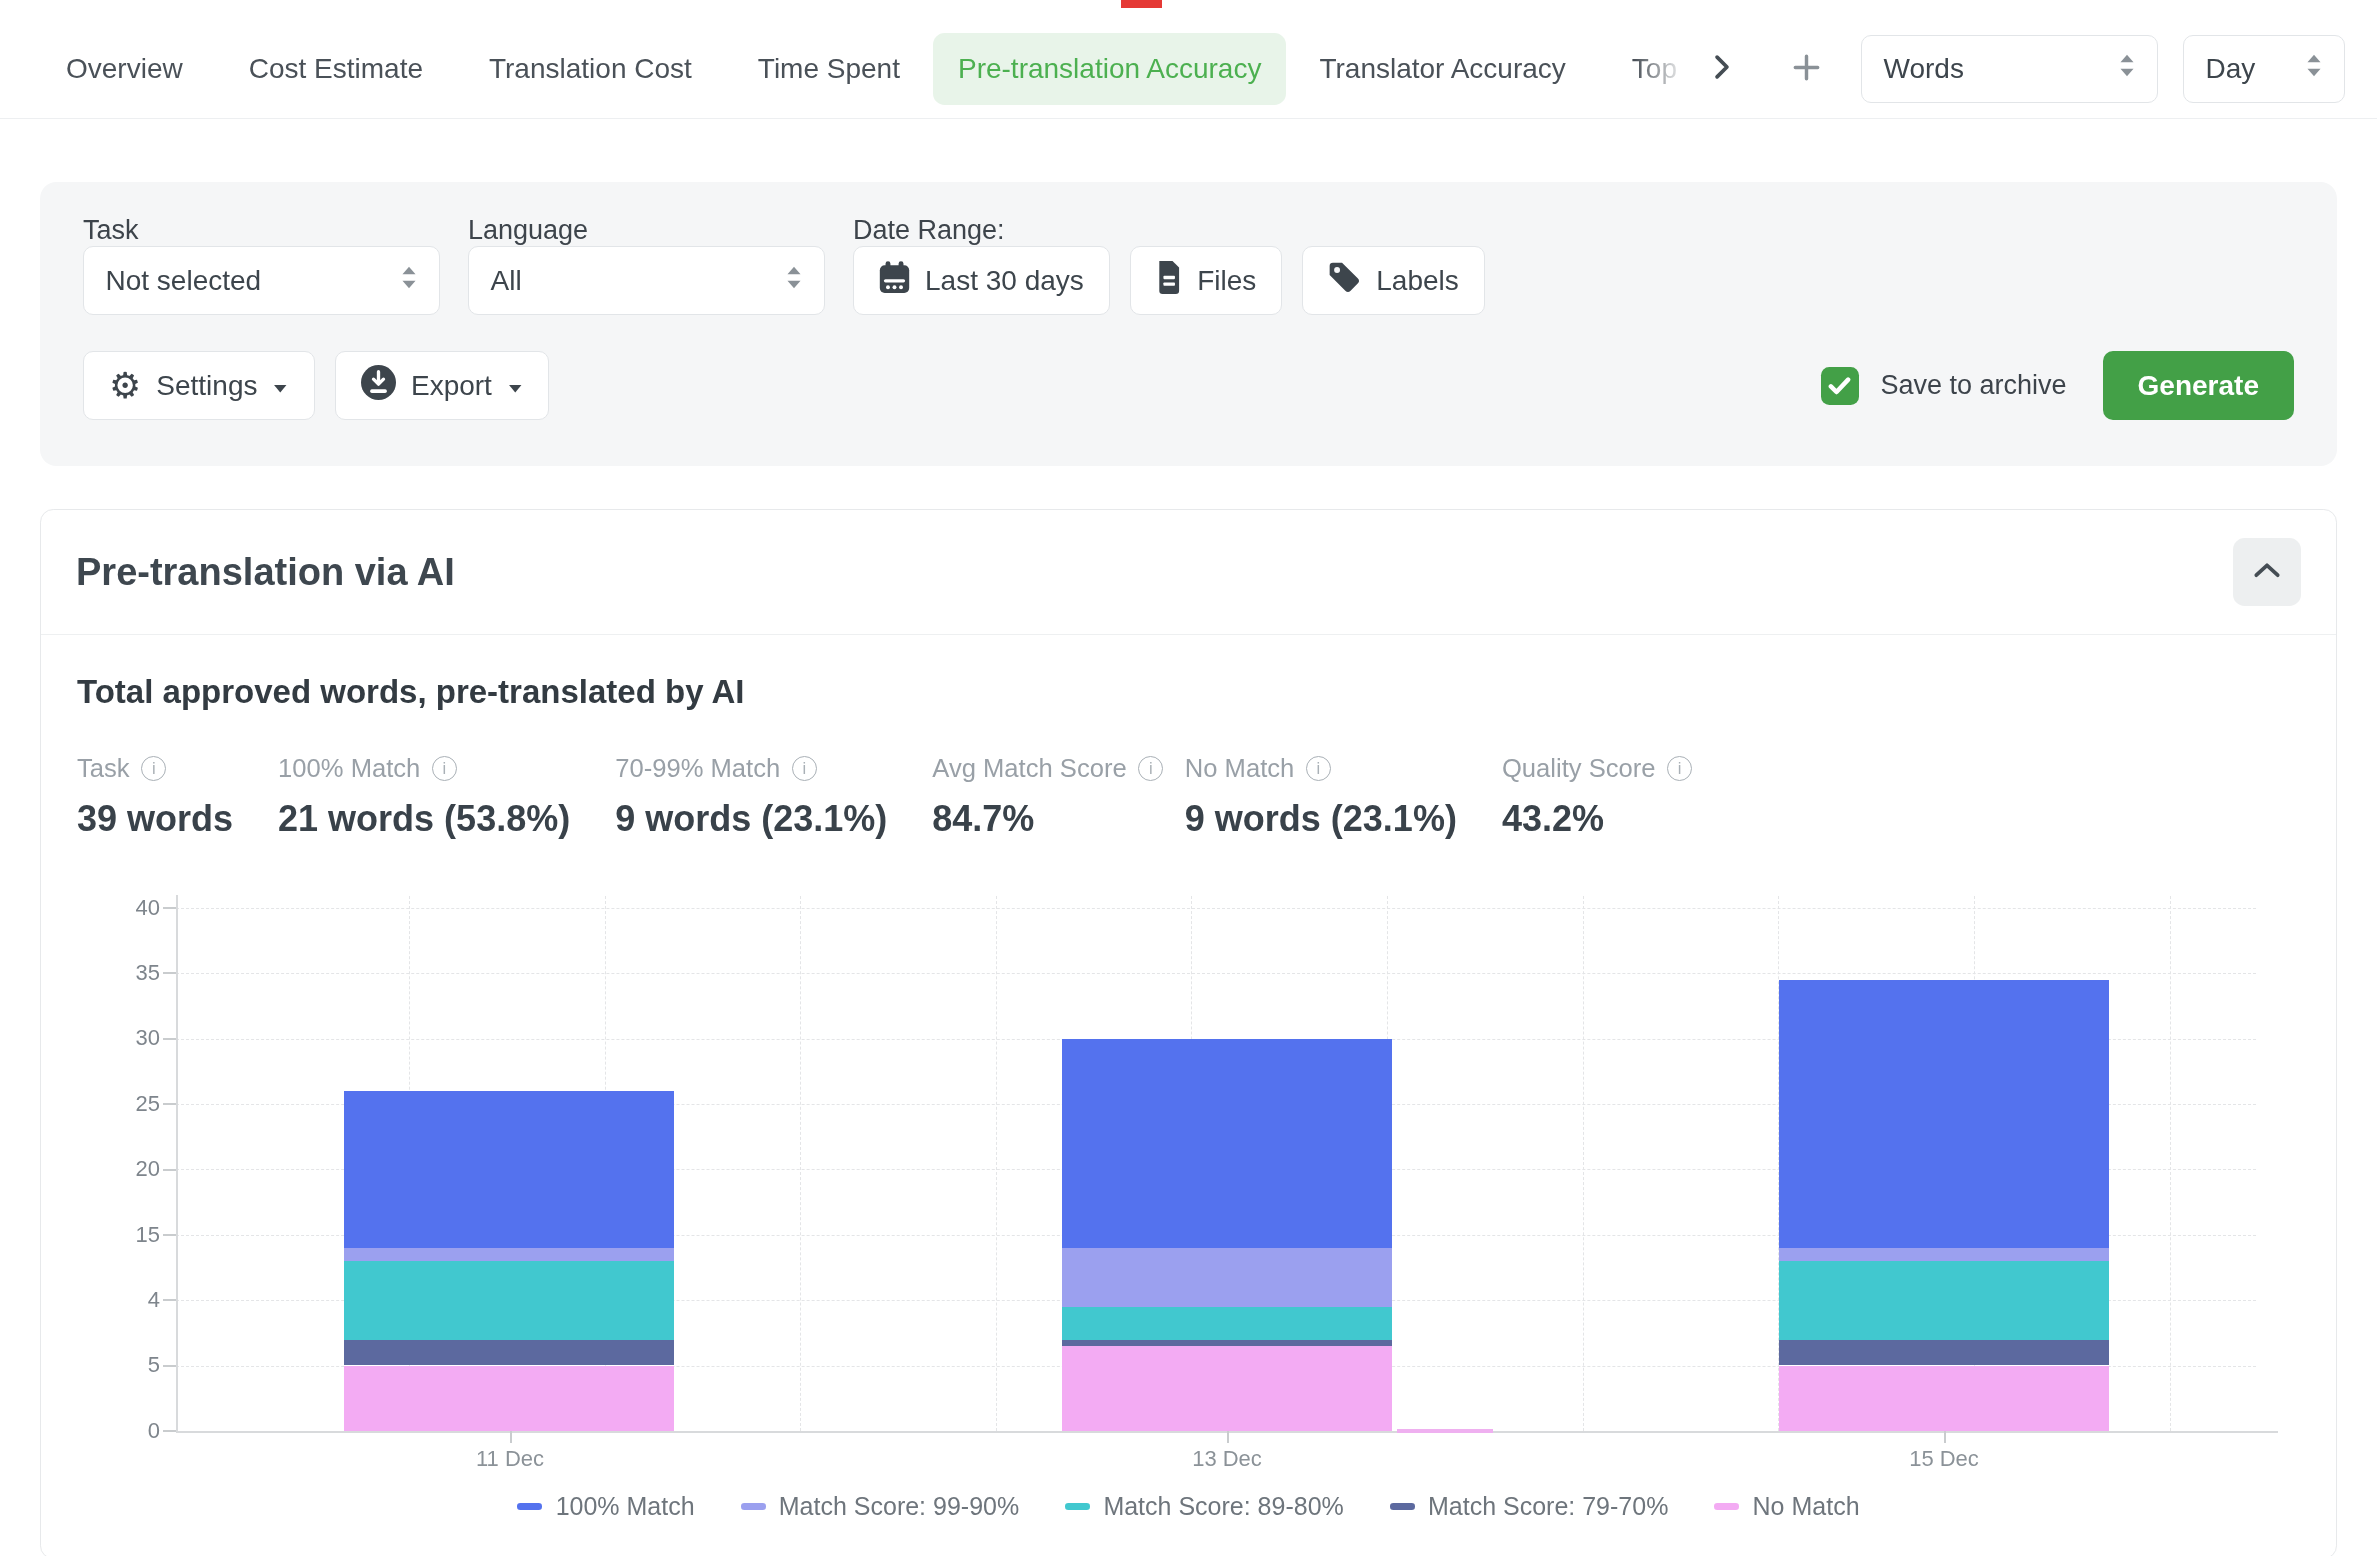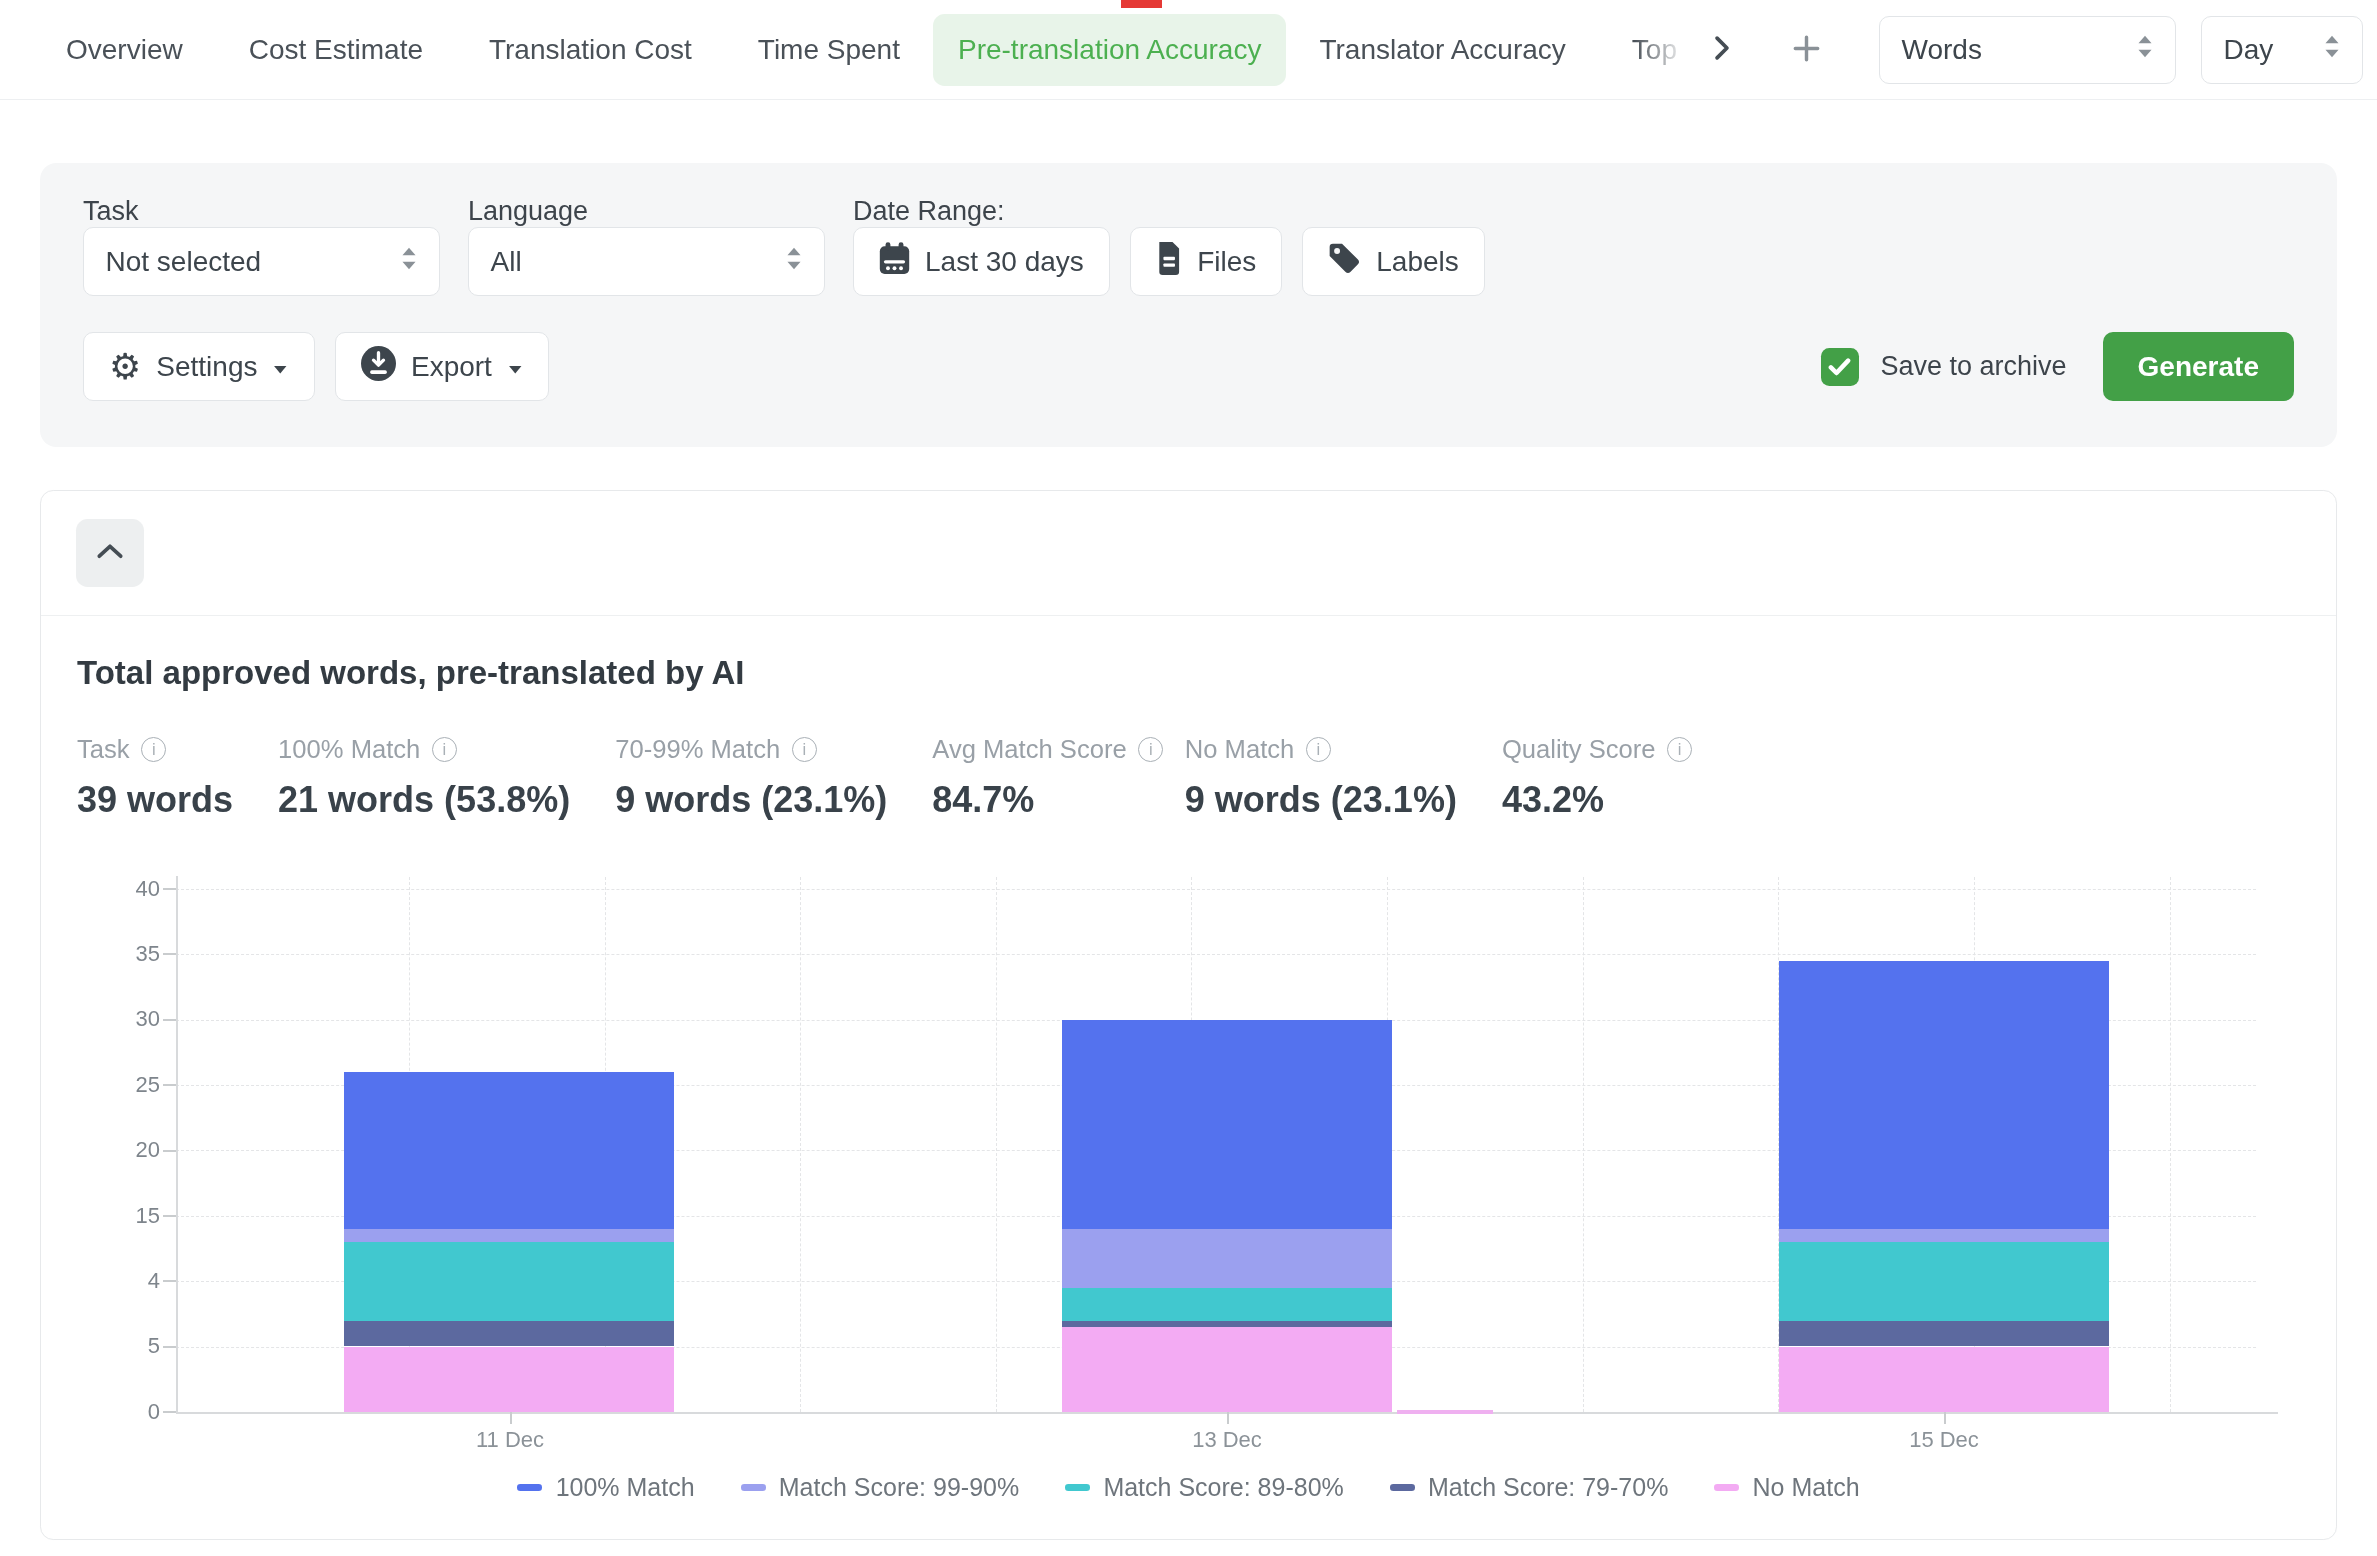--- a/index.html
+++ b/index.html
@@ -1,19 +1,19 @@
 <!DOCTYPE html>
 <html style="font-size:13.2px"><head>
 <meta charset="utf-8">
 <style>
   html,body{margin:0;padding:0;}
   body{width:2377px;height:1556px;background:#fff;font-family:"Liberation Sans",sans-serif;color:#3d454c;overflow:hidden;position:relative;}
   .top-indicator{position:absolute;left:1121px;top:0;width:41px;height:8.3px;background:#e53935;z-index:9;}
   
-  .nav{display:flex;align-items:center;height:99px;padding:0 14px 0 66px;border-bottom:1.7px solid #edeff1;}
+  .nav{display:flex;align-items:center;height:99px;padding:0 32px 0 66px;border-bottom:1.7px solid #edeff1;margin-top:19px;}
   .tabs{display:flex;align-items:center;min-width:0;}
   .tab{font-size:28px;color:#4a5158;margin-right:66px;white-space:nowrap;cursor:pointer;}
   .tab.active{background:#e8f4e9;color:#4cb050;padding:20px 25px;border-radius:11.6px;margin-left:-33px;margin-right:33px;}
   .tab.truncated{width:59px;overflow:hidden;margin-right:21.5px;background:linear-gradient(90deg,#4a5158 5%,rgba(74,81,88,0) 92%);-webkit-background-clip:text;background-clip:text;color:transparent;}
   .icon-btn{background:none;border:none;padding:0;display:flex;align-items:center;cursor:pointer;}
   .tab-scroll{margin-right:59px;}
   .nav-selects{display:flex;align-items:center;gap:25px;margin-left:auto;}
   .select{height:68px;background:#fff;border:1.7px solid #e2e5e8;border-radius:10px;display:flex;align-items:center;justify-content:space-between;padding:0 21.5px;font-size:28px;color:#3d454c;box-sizing:border-box;cursor:pointer;}
   .select-words{width:297px;}
   .select-day{width:162px;}
@@ -208,20 +208,21 @@
           </svg>
       </span>
       <span>Save to archive</span>
     </div>
     <button class="generate">Generate</button>
   </div>
 </section>
 
 <section class="report-card">
   <div class="report-header">
+    <h1>Pre-translation via AI</h1>
     <button class="collapse">
       <span>
         <svg width="28" height="16.5" viewBox="0 0 34 20">
             <path d="M4 16 L17 4 L30 16" stroke="#454d54" stroke-width="4.5" fill="none" stroke-linecap="round" stroke-linejoin="round"></path>
           </svg>
       </span>
     </button>
   </div>
   <div class="report-body">
     <h2>Total approved words, pre-translated by AI</h2>

